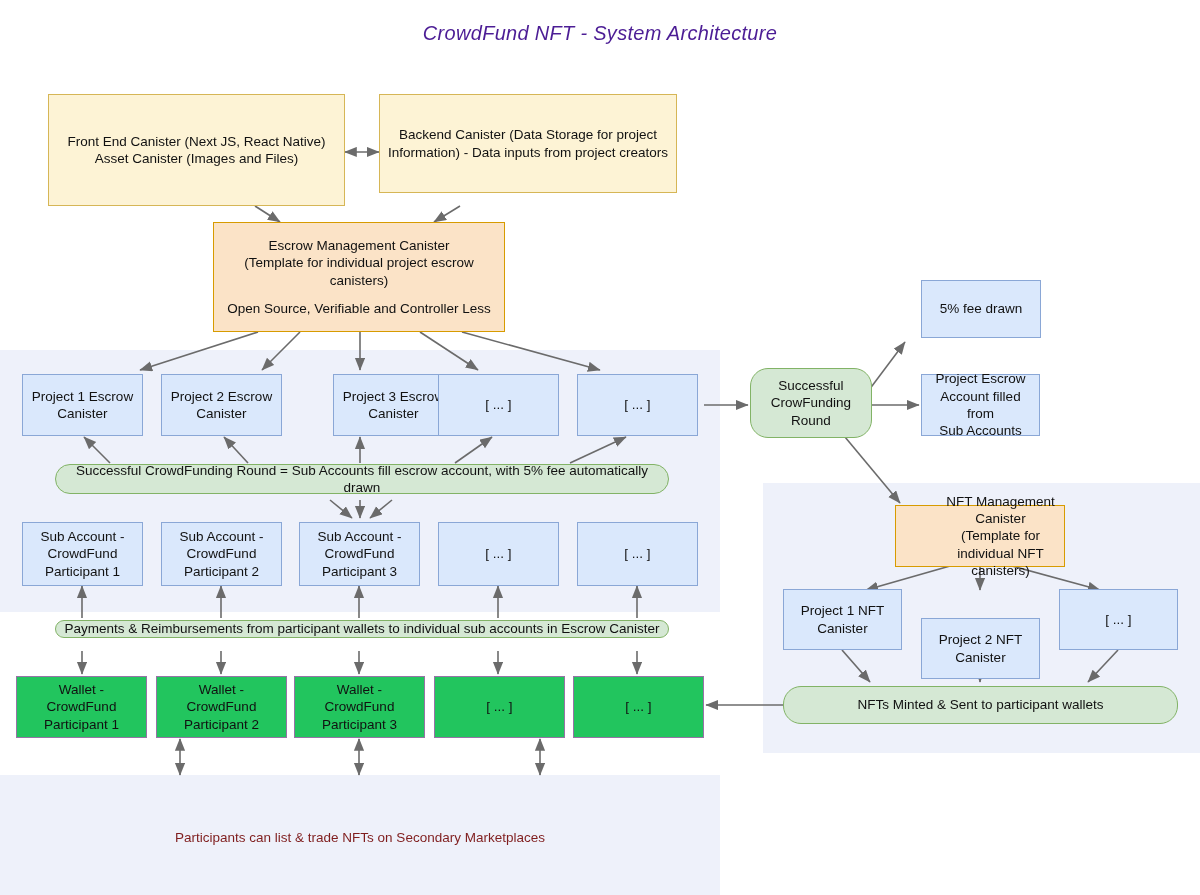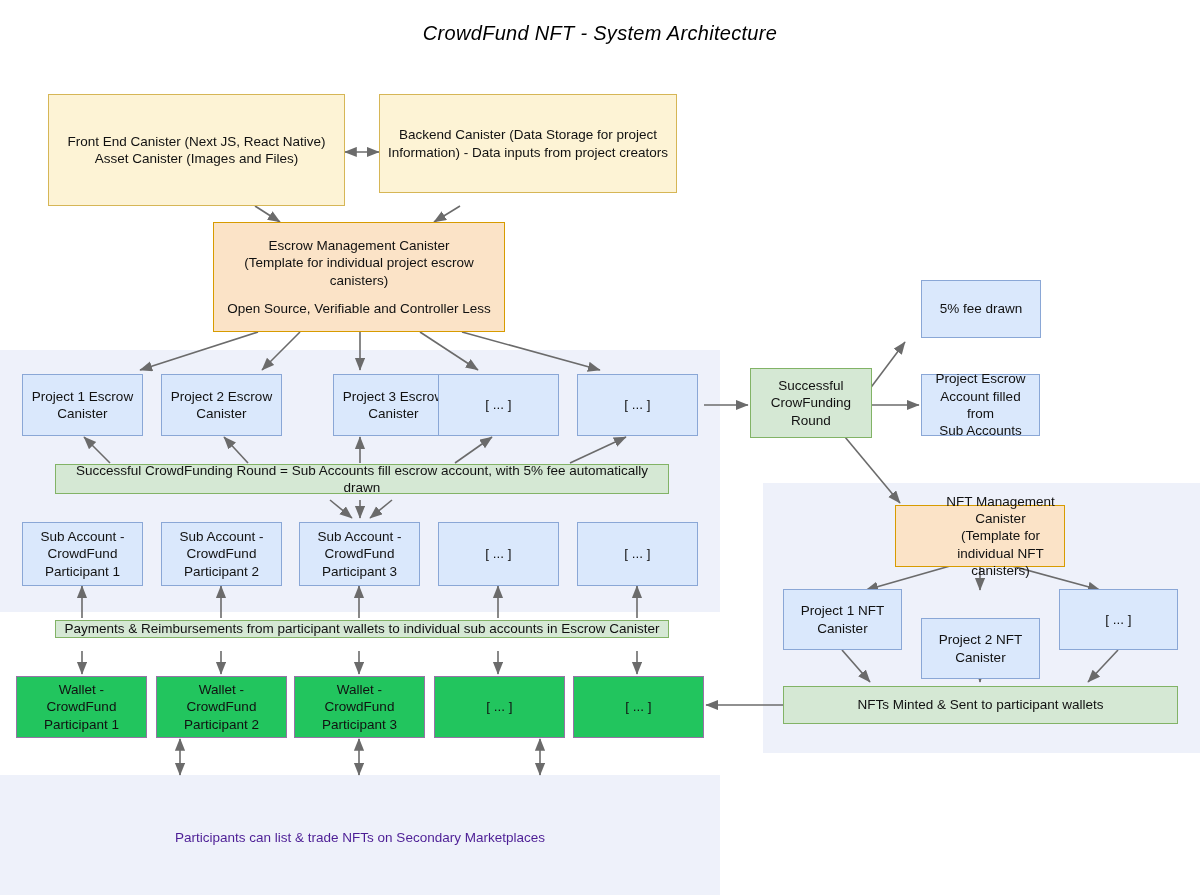--- a/index.html
+++ b/index.html
@@ -31,49 +31,49 @@
     line-height: 1.28;
     color: #111111;
     padding: 3px 6px;
     border-style: solid;
     border-width: 1px;
     white-space: pre-line;
   }
   .yellow { background: #fdf3d5; border-color: #d6b656; }
   .orange { background: #fbe3c7; border-color: #d79b00; }
   .blue   { background: #dae8fc; border-color: #8aa7d6; }
-  .green  { background: #d5e8d4; border-color: #82b366; border-radius: 0; }
+  .green  { background: #d5e8d4; border-color: #82b366; border-radius: 18px; }
   .purple { background: #22c55e; border-color: #9673a6; }
 
   .node.multiline { flex-direction: column; }
   .node .ln { display: block; }
   .gap { height: 11px; }
 
   
   #title {
     position: absolute;
     left: 0; right: 0;
     top: 22px;
     text-align: center;
     font-size: 20px;
     font-style: italic;
-    color: #000000;
+    color: #4c1d95;
     letter-spacing: .3px;
   }
   
   #arrows {
     position: absolute;
     left: 0; top: 0;
     width: 1200px; height: 895px;
     pointer-events: none;
   }
   .bottomtext {
     position: absolute;
     font-size: 13.5px;
-    color: #4c1d95;
+    color: #7f1d1d;
     text-align: center;
   }
 </style>
 </head>
 <body>
 
 <div id="canvas">
 
   <div class="region" style="left:0px; top:350px; width:720px; height:262px;"></div>
   <div class="region" style="left:763px; top:483px; width:437px; height:270px;"></div>

